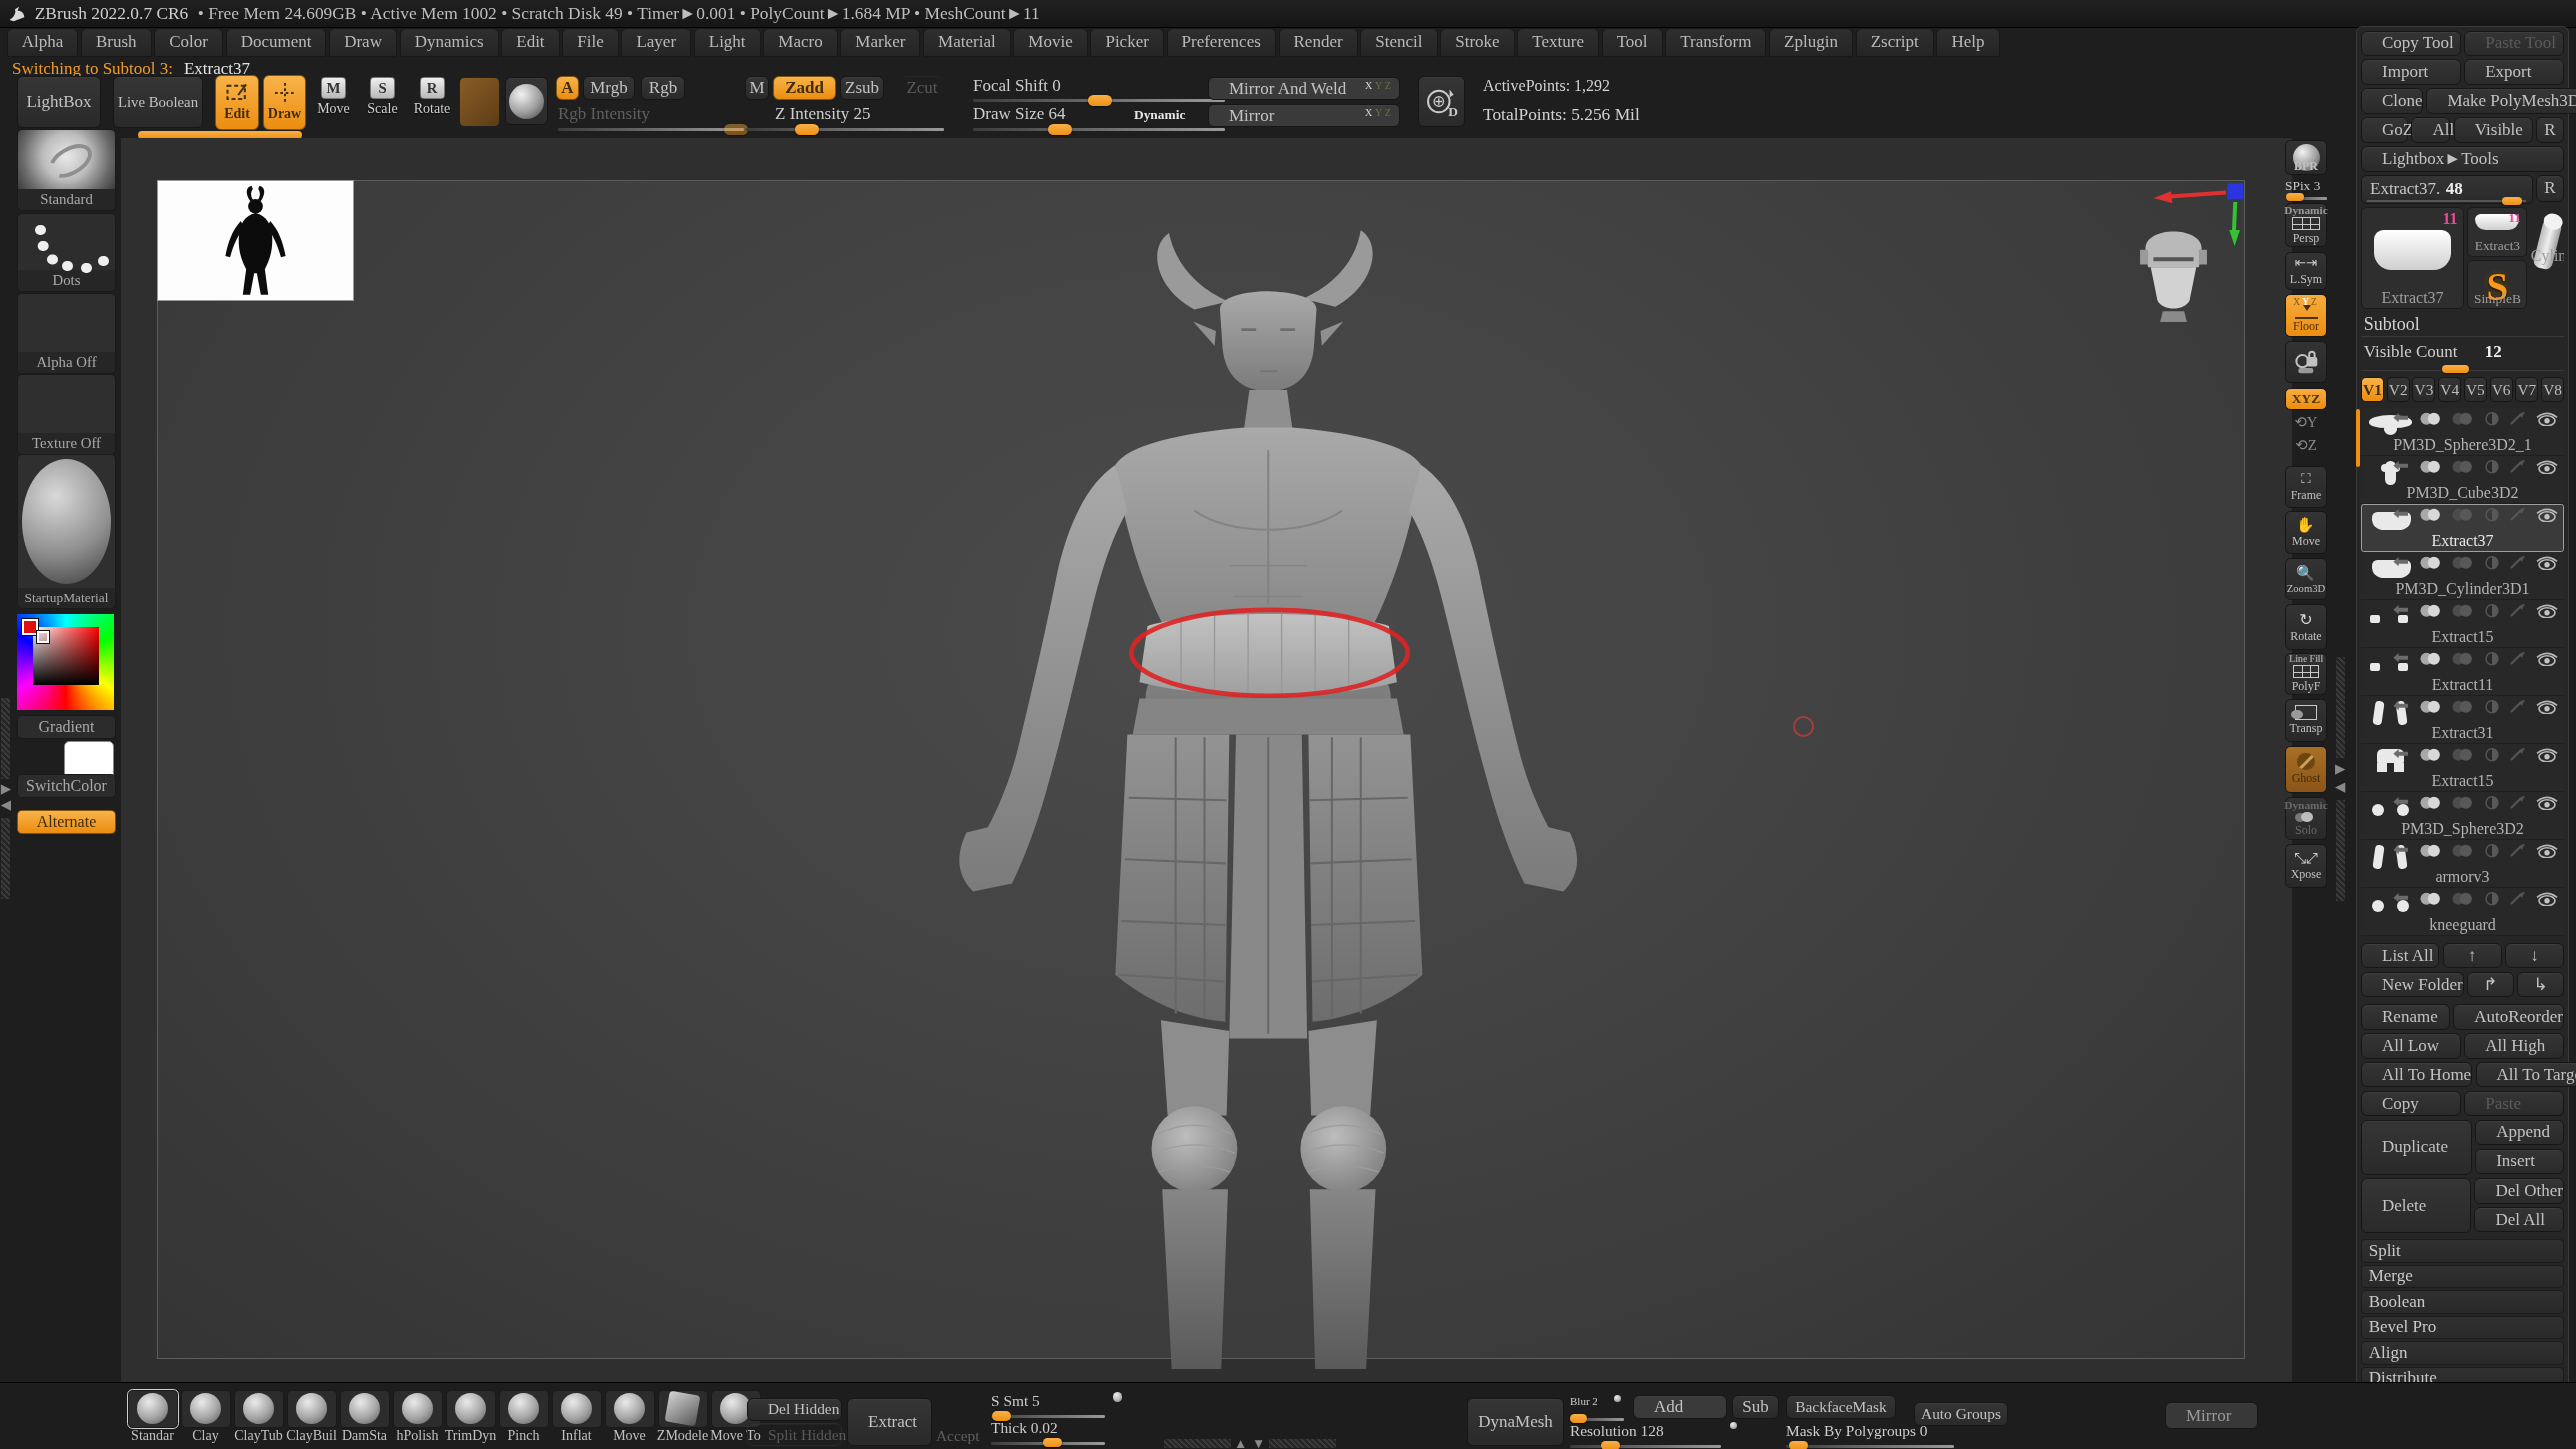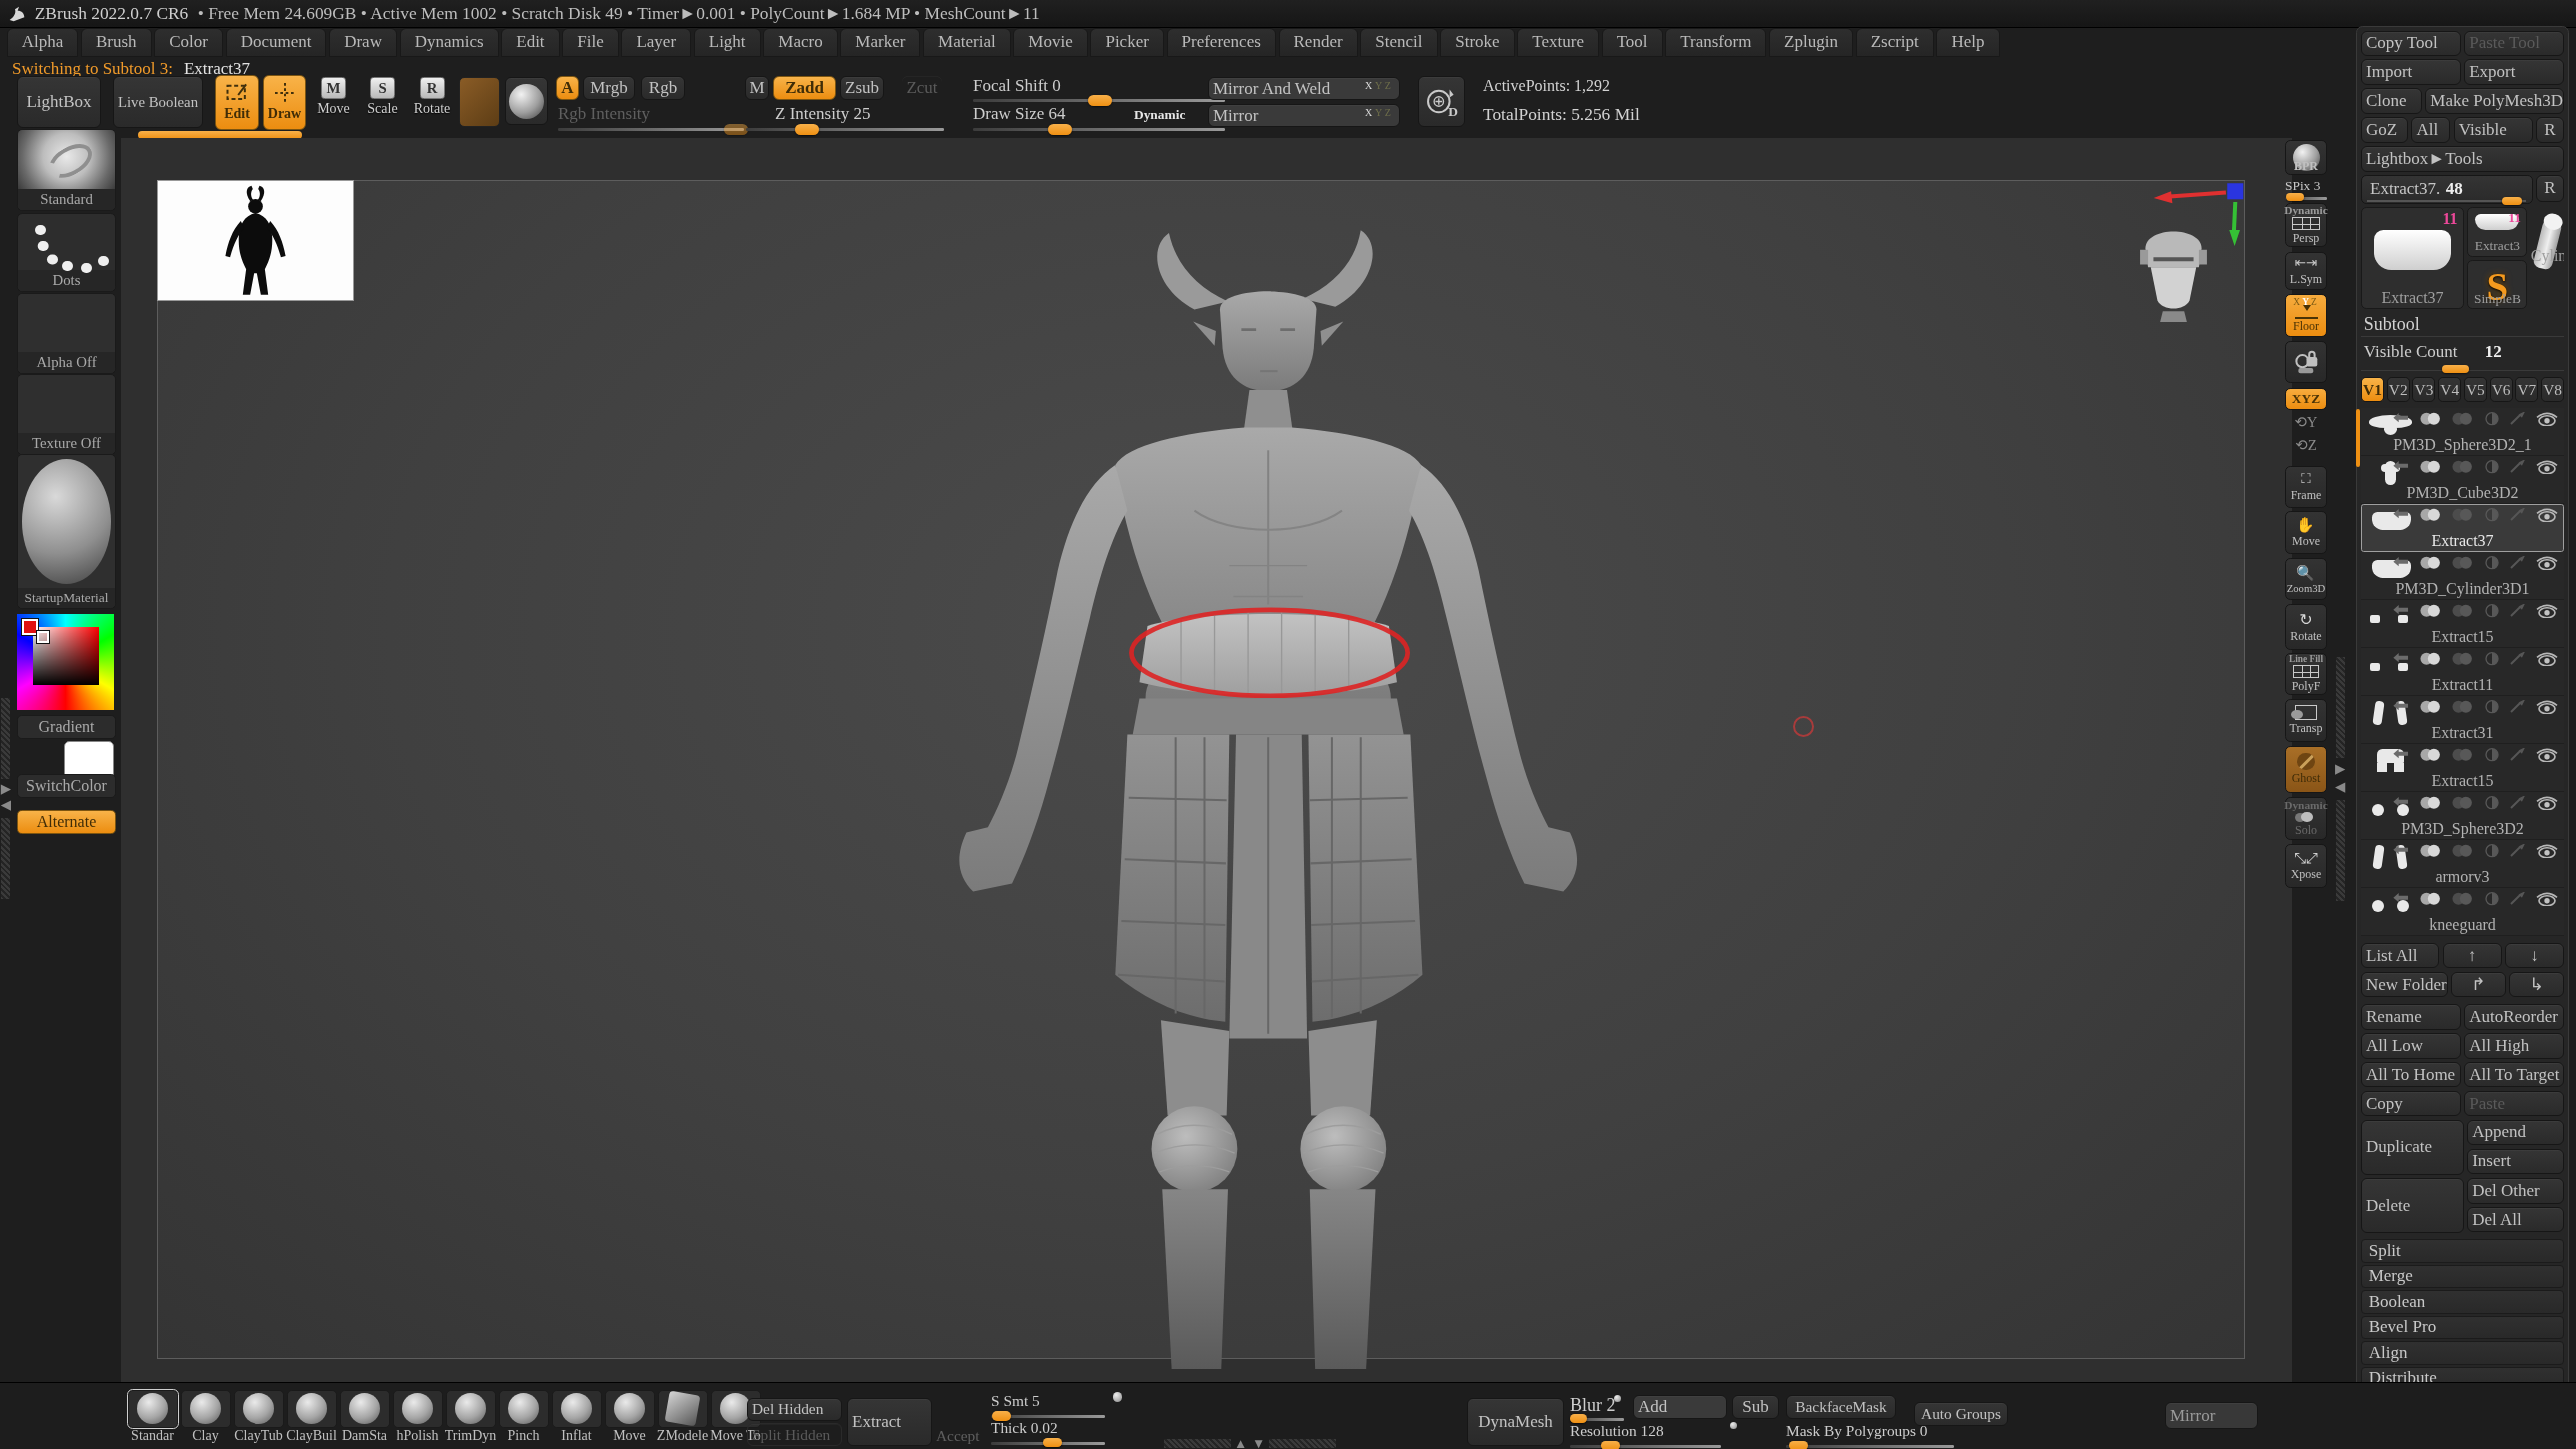--- a/index.html
+++ b/index.html
@@ -4,21 +4,21 @@
 <style>
   html,body{margin:0;padding:0;background:#121212}
   #app{position:relative;width:2576px;height:1449px;background:#1e1e1e;overflow:hidden;
        font-family:Liberation Serif, serif;color:#c6c6c6}
   .abs{position:absolute}
   .btn{display:flex;align-items:center;justify-content:center;
        background:linear-gradient(#353535,#2a2a2a);border:0.7px solid #161616;border-radius:6px;
        color:#c2c2c2;font-size:17px;box-shadow:inset 0 0.7px 0 rgba(255,255,255,.05);box-sizing:border-box;white-space:nowrap}
   .btn.dim{color:#5a5a5a}
   .btn.or{background:linear-gradient(#f8b349,#ec8d10);color:#402d07;border-color:#7d5510;font-weight:bold}
-  .btn.left{justify-content:flex-start;padding-left:4px}
+  .btn.left{justify-content:flex-start;padding-left:20px}
   .btn.tall{flex-direction:column;gap:2.7px}
   .keyicon{width:23px;height:20px;background:linear-gradient(#efefef,#b9b9b9);color:#333;border-radius:3.4px;
        display:flex;align-items:center;justify-content:center;font-weight:bold;font-size:14.8px;border:0.7px solid #777}
   .tool-ico-label{font-size:14px;color:#cfcfcf;text-shadow:0 0.7px 1.3px #000}
   .sl-label{font-size:17px;color:#cdcdcd;white-space:nowrap}
   .sl-label.dim{color:#5f5f5f}
   .track{position:absolute;height:2.7px;background:linear-gradient(to right,#3c3c3c,#9a9a9a);border-radius:1.3px}
   .handle{position:absolute;width:24px;height:11.4px;border-radius:6px;top:-4.7px;
        background:linear-gradient(#f8b049,#ef9013);box-shadow:0 0.7px 2px rgba(0,0,0,.7)}
   .handle.dim{opacity:.45}
@@ -1069,21 +1069,21 @@
       <span class="handle" style="left:52px;top:19px;width:19px;height:9.4px"></span>
     </div>
 
     <div class="abs divdots" style="left:1164px;top:56px;width:67px;height:8.7px"></div>
     <span class="abs divarrow" style="left:1234px;top:54px">▲</span>
     <span class="abs divarrow" style="left:1252px;top:54px">▼</span>
     <div class="abs divdots" style="left:1269px;top:56px;width:67px;height:8.7px"></div>
 
     <div class="btn abs" style="left:1467px;top:14.8px;width:97px;height:48px">DynaMesh</div>
     <div class="abs" style="left:1570px;top:12px">
-      <span class="sl-label" style="font-size:18px">Blur 2</span>
+      <span class="sl-label" style="font-size:11px">Blur 2</span>
       <span class="minidot" style="position:absolute;left:44px;top:0;width:7.4px;height:7.4px"></span>
       <span class="track" style="left:0;top:23px;width:54px"></span>
       <span class="handle" style="left:0;top:19px;width:17.4px;height:8.7px"></span>
     </div>
     <div class="btn left abs" style="left:1633px;top:12px;width:94px;height:24px;background:#3a3a3a">Add</div>
     <div class="btn abs" style="left:1732px;top:12px;width:47px;height:24px">Sub</div>
     <div class="btn abs" style="left:1786px;top:12px;width:110px;height:24px;font-size:15.4px">BackfaceMask</div>
     <div class="abs" style="left:1570px;top:39px">
       <span class="sl-label" style="font-size:15.4px">Resolution 128</span>
       <span class="track" style="left:0;top:23px;width:151px"></span>

